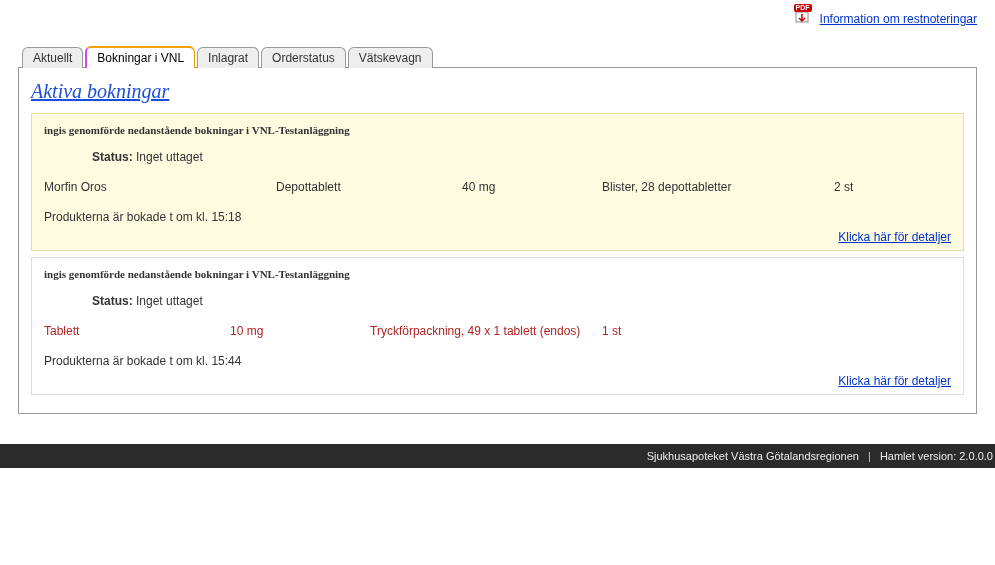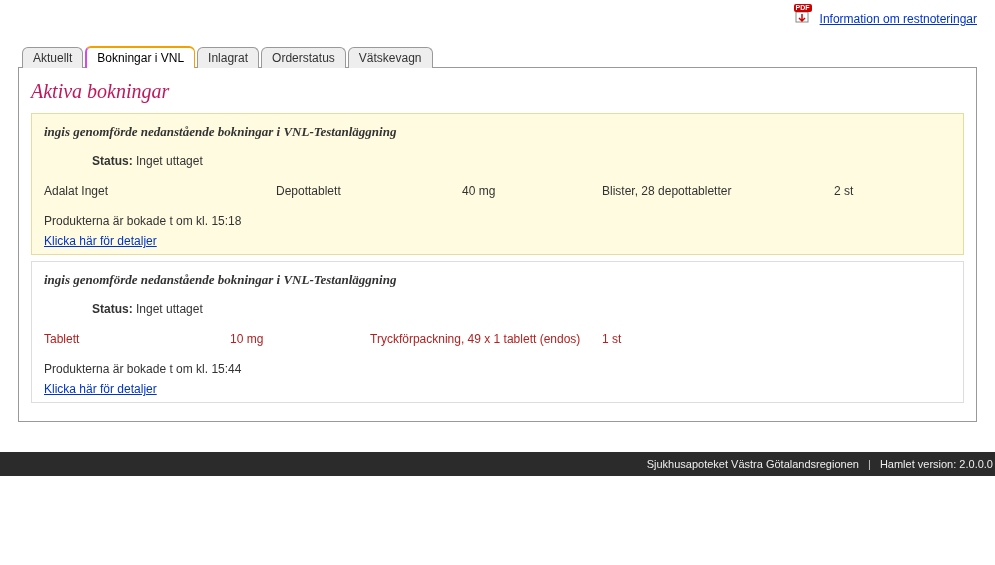--- a/index.html
+++ b/index.html
@@ -74,41 +74,41 @@
     border: 1px solid #999;
     padding: 8px 12px 12px 12px;
     margin-top: -1px;
   }
   .panel h2 {
     font-family: Georgia, 'Times New Roman', serif;
     font-style: italic;
     font-weight: normal;
     font-size: 20px;
     margin: 4px 0 10px 0;
-    color: #be185d;
+    color: #1d4ed8;
+    text-decoration: underline;
   }
   .booking-block {
     border: 1px solid #e6dca0;
     padding: 10px 12px 6px 12px;
     margin-bottom: 6px;
   }
   .booking-block.highlight {
     background: #fffbe0;
     border-color: #e6dca0;
   }
   .booking-block.plain {
     background: #fff;
     border-color: #ddd;
   }
   .booking-title {
     font-family: Georgia, 'Times New Roman', serif;
     font-weight: bold;
-    font-size: 13px;
+    font-size: 11px;
     margin-bottom: 14px;
-    font-style: italic;
   }
   .status-line {
     font-size: 12px;
     margin-bottom: 16px;
   }
   .status-line .lbl { font-weight: bold; margin-left: 48px; }
   .row {
     display: flex;
     font-size: 12px;
     margin-bottom: 16px;
@@ -121,20 +121,21 @@
   .row.special .col-name,
   .row.special .col-form,
   .row.special .col-strength,
   .row.special .col-pack,
   .row.special .col-qty { color: #b22222; }
   .footer-line {
     font-size: 12px;
     margin-bottom: 6px;
   }
   .details-link-row {
+    text-align: right;
   }
   a.details-link {
     color: #0033cc;
     text-decoration: underline;
     font-size: 12px;
   }
   .site-footer {
     background: #2b2b2b;
     color: #eee;
     font-size: 11px;
@@ -175,21 +176,21 @@
   <div class="panel">
     <h2>Aktiva bokningar</h2>
 
     <div class="booking-block highlight">
       <div class="booking-title">ingis genomförde nedanstående bokningar i VNL-Testanläggning</div>
       <div class="status-line">
         <span class="lbl">Status:</span>
         <span>Inget uttaget</span>
       </div>
       <div class="row">
-        <div class="col-name">Adalat Inget</div>
+        <div class="col-name">Morfin Oros</div>
         <div class="col-form">Depottablett</div>
         <div class="col-strength">40 mg</div>
         <div class="col-pack">Blister, 28 depottabletter</div>
         <div class="col-qty">2 st</div>
       </div>
       <div class="footer-line">Produkterna är bokade t om kl. 15:18</div>
       <div class="details-link-row">
         <a href="#" class="details-link">Klicka här för detaljer</a>
       </div>
     </div>

